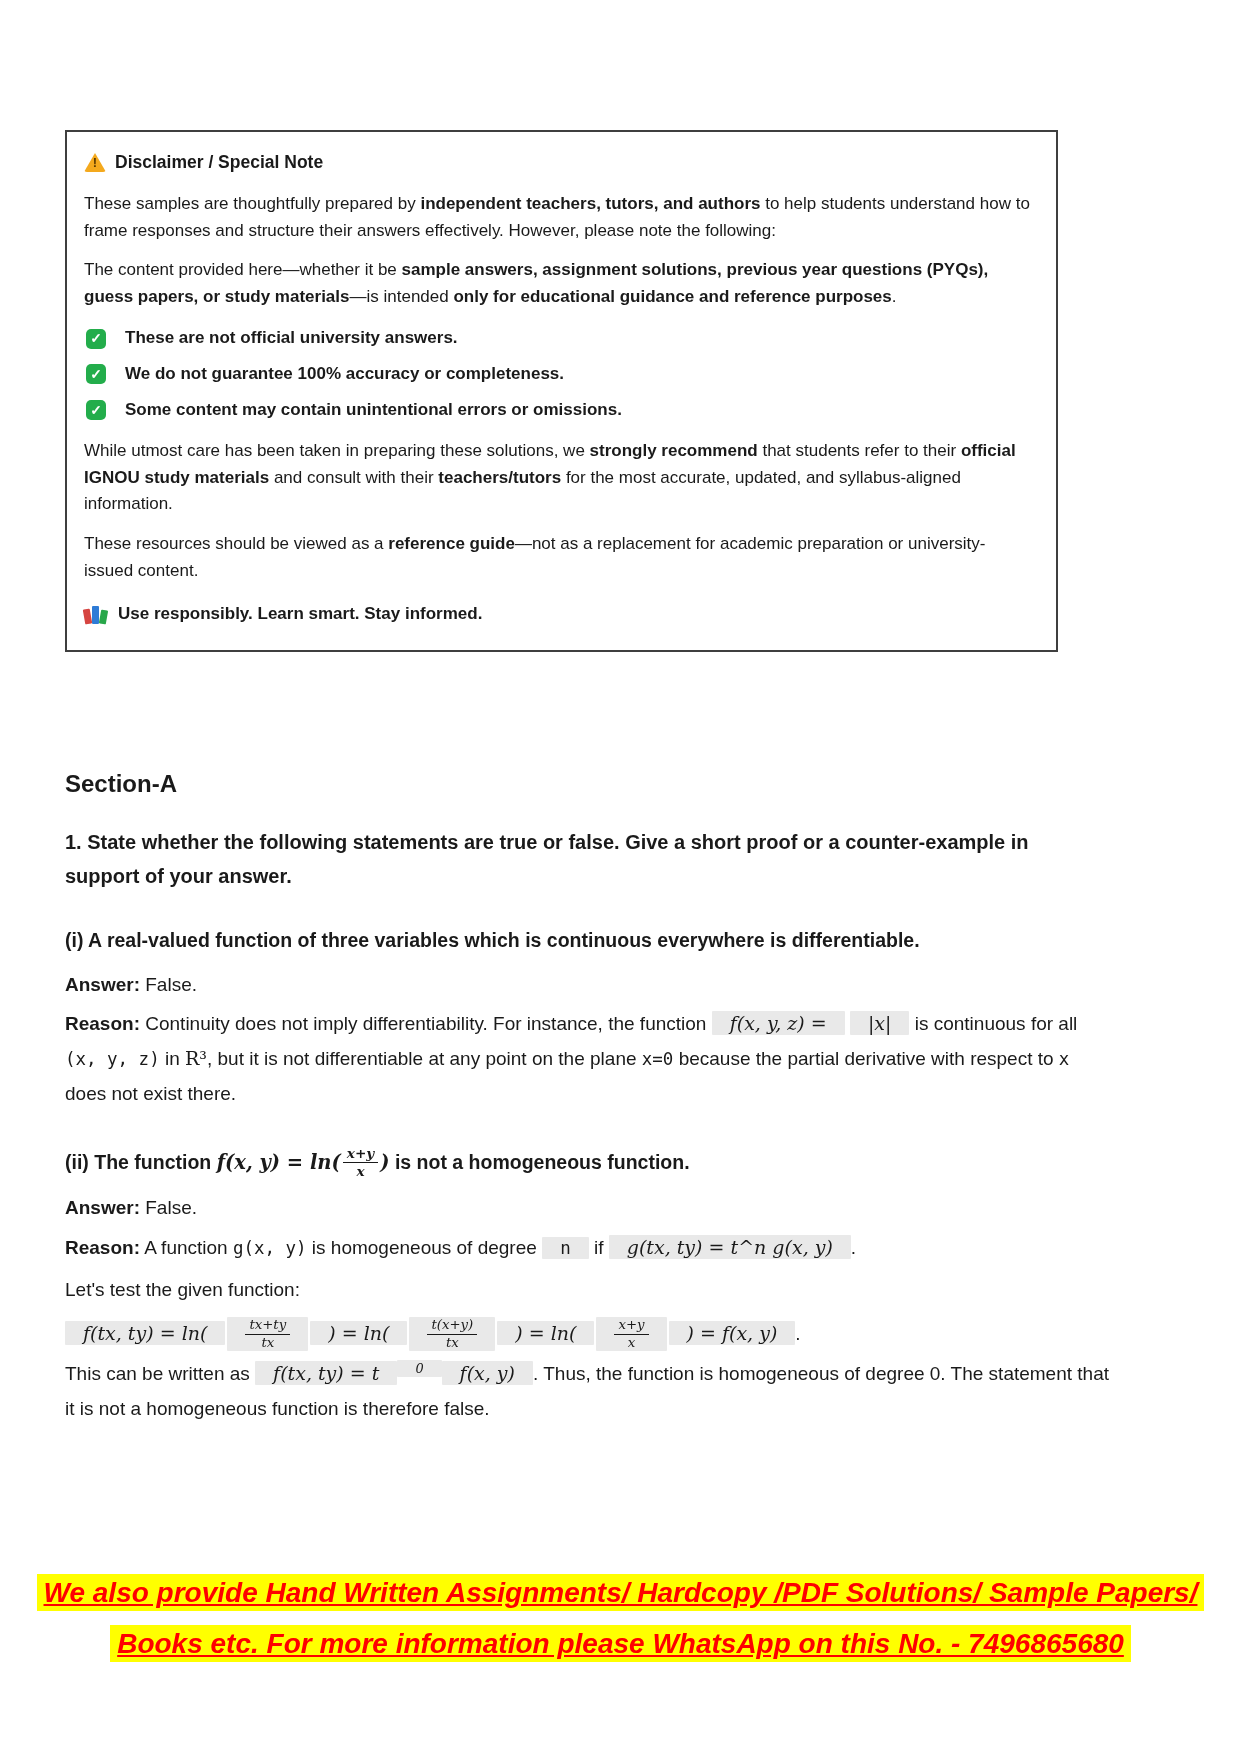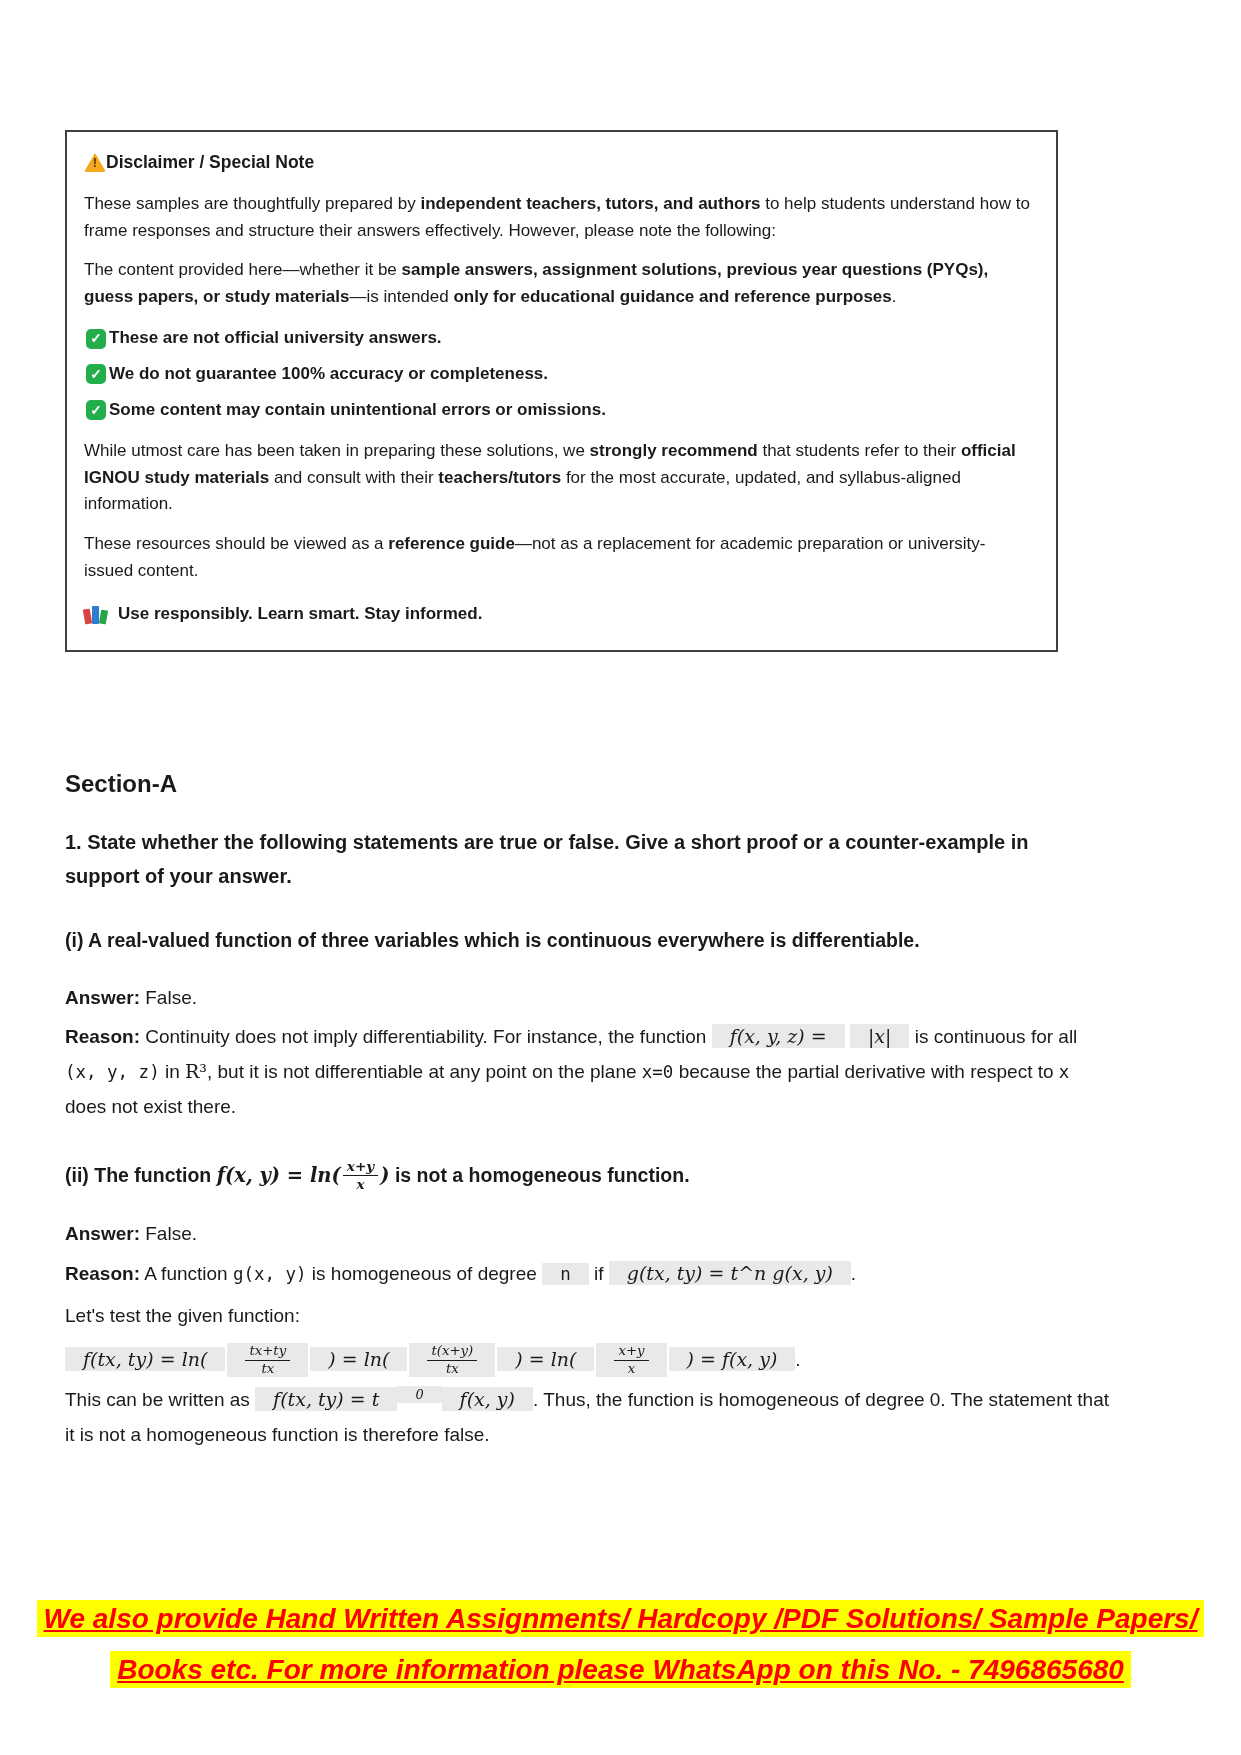--- a/index.html
+++ b/index.html
@@ -16,39 +16,39 @@
   
   .disclaimer-box {
     width:993px;
     margin:130px 0 0 65px;
     border:2px solid #3f3f3f;
     padding:17px 24px 22px 17px;
     font-size:17px;
     line-height:1.58;
   }
   .disclaimer-title {
-    display:flex; align-items:center; 
+    display:flex; align-items:center; gap:9px;
     font-weight:bold; font-size:17.5px;
     margin-bottom:14px;
   }
   .warning-icon {
     width:0; height:0; display:inline-block; position:relative; flex:none;
     border-left:11px solid transparent;
     border-right:11px solid transparent;
     border-bottom:19px solid #f4a91d;
     border-radius:3px;
   }
   .warning-icon::after {
     content:"!"; position:absolute; left:-3px; top:3px;
     font-size:13px; font-weight:bold; color:#5c3a00; line-height:1;
     width:6px; text-align:center;
   }
   .box-para { margin:13px 0; }
   .checklist { margin:14px 0 14px 2px; }
-  .bullet-row { display:flex; align-items:center; gap:3px; margin:9px 0; font-weight:bold; }
+  .bullet-row { display:flex; align-items:center; gap:19px; margin:9px 0; font-weight:bold; }
   .check-icon {
     width:20px; height:20px; border-radius:5px; background:#23ad4b;
     display:inline-flex; align-items:center; justify-content:center;
     color:#ffffff; flex:none; font-size:14px; font-weight:bold;
   }
   .check-icon::after { content:"✓"; }
   .box-footer { display:flex; align-items:center; gap:11px; font-weight:bold; margin-top:16px; }
   .books-icon { position:relative; width:23px; height:19px; display:inline-block; flex:none; }
   .books-icon .bpart { position:absolute; bottom:0; width:7px; border-radius:1px; }
   .books-icon .b1 { left:0; height:15px; background:#d64541; transform:rotate(-10deg); }
@@ -59,21 +59,21 @@
   .content { margin:0 75px 0 65px; }
   .section-heading { margin-top:118px; font-weight:bold; font-size:24px; }
   .q-heading {
     margin-top:27px; font-weight:bold; font-size:20px;
     line-height:1.72; width:1025px;
   }
   .stmt {
     margin-top:29px; font-weight:bold; font-size:19.5px;
     line-height:1.75; width:1030px;
   }
-  .answer-line { margin-top:24px; font-size:19px; line-height:1.8; }
+  .answer-line { margin-top:11px; font-size:19px; line-height:1.8; }
   .body-para { margin-top:4px; font-size:19px; line-height:1.85; width:1045px; }
   .eq-line { margin-top:8px; font-size:19px; line-height:1.9; }
   .gap-md { margin-top:34px; }
   .gap-sm { margin-top:7px; }
 
   b { font-weight:bold; }
   .mono { font-family:"DejaVu Sans Mono", monospace; font-size:0.92em; }
   .math { font-family:"DejaVu Serif", serif; font-style:italic; }
   .math-up { font-family:"DejaVu Serif", serif; font-style:normal; }
   .hl { background:#e9e9e9; padding:1px 18px; border-radius:1px; }

